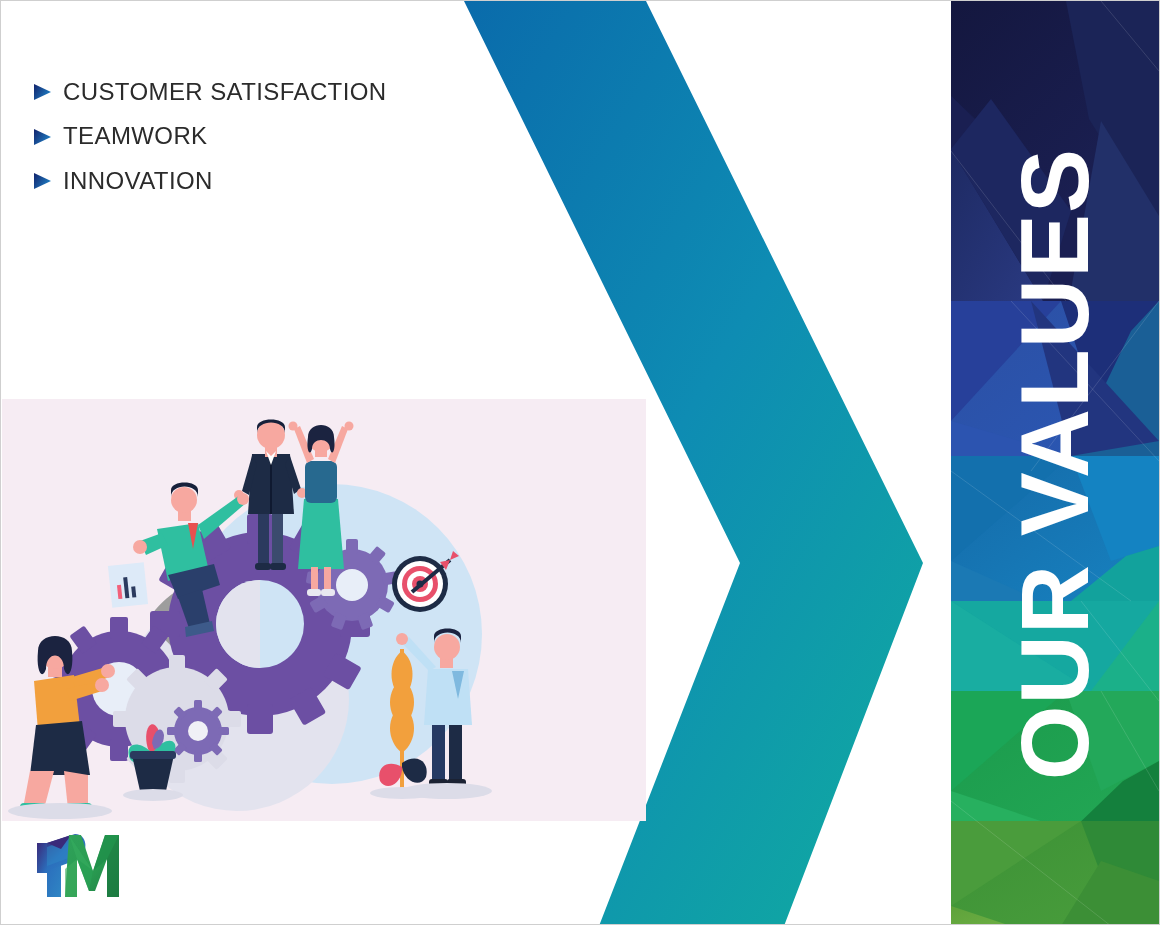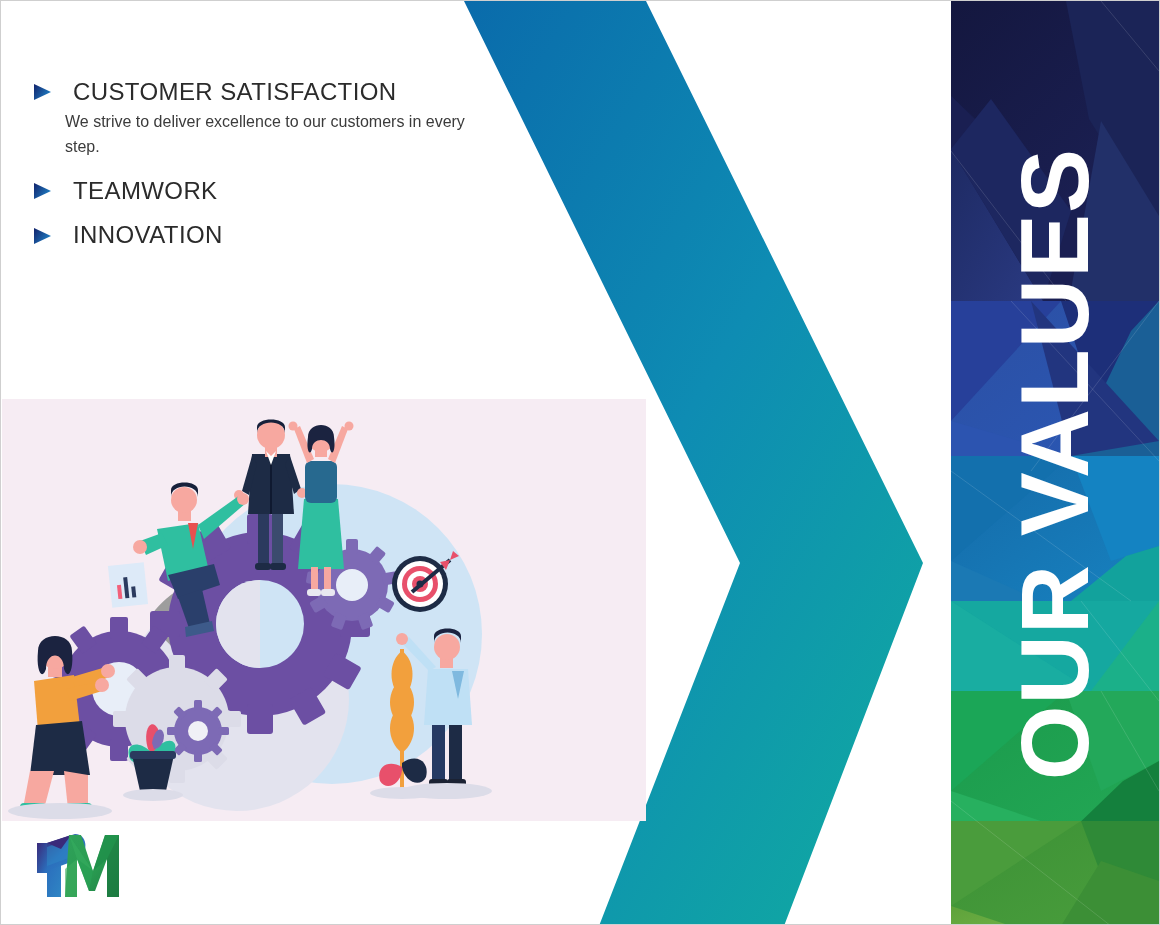--- a/index.html
+++ b/index.html
@@ -69,21 +69,21 @@
   .values-list {
     position: absolute;
     left: 30px;
     top: 78px;
     width: 440px;
   }
   .value-item { margin-bottom: 18px; }
   .value-head {
     display: flex;
     align-items: center;
-    gap: 20px;
+    gap: 10px;
   }
   .tri {
     width: 22px;
     height: 22px;
     flex: 0 0 22px;
     display: block;
   }
   .value-title {
     font-size: 24px;
     font-weight: 400;
@@ -245,21 +245,20 @@
           <defs>
             <linearGradient id="triG1" x1="0" y1="0" x2="1" y2="0.6">
               <stop offset="0" stop-color="#12226b"></stop>
                 <stop offset="1" stop-color="#1f7fc4"></stop>
             </linearGradient>
           </defs>
           <polygon points="3,3 20,11 3,19" fill="url(#triG1)"></polygon>
         </svg>
         <div class="value-title">CUSTOMER SATISFACTION</div>
       </div>
-      <div class="value-desc">We strive to deliver excellence to our customers in every step.</div>
     </div>
 
     <div class="value-item">
       <div class="value-head">
         <svg class="tri" viewBox="0 0 22 22">
           <defs>
             <linearGradient id="triG2" x1="0" y1="0" x2="1" y2="0.6">
               <stop offset="0" stop-color="#12226b"></stop>
                 <stop offset="1" stop-color="#1f7fc4"></stop>
             </linearGradient>

